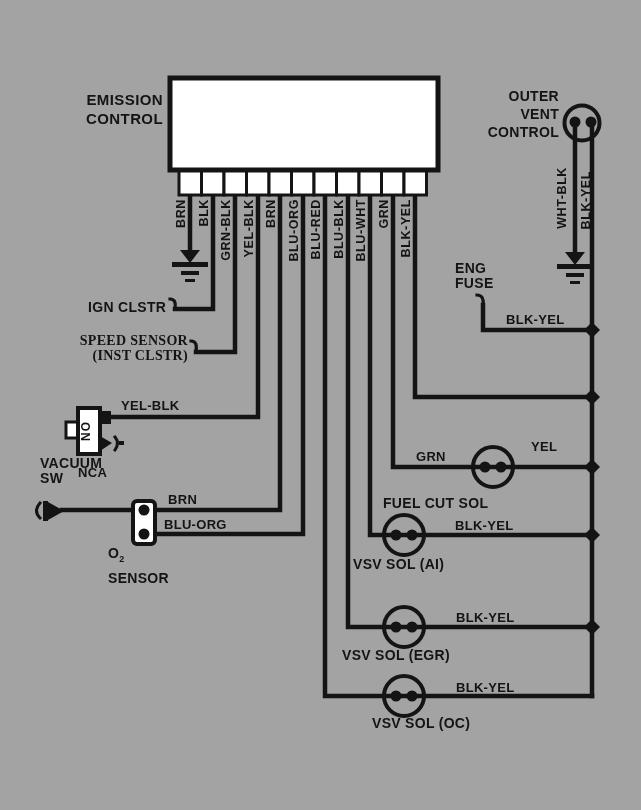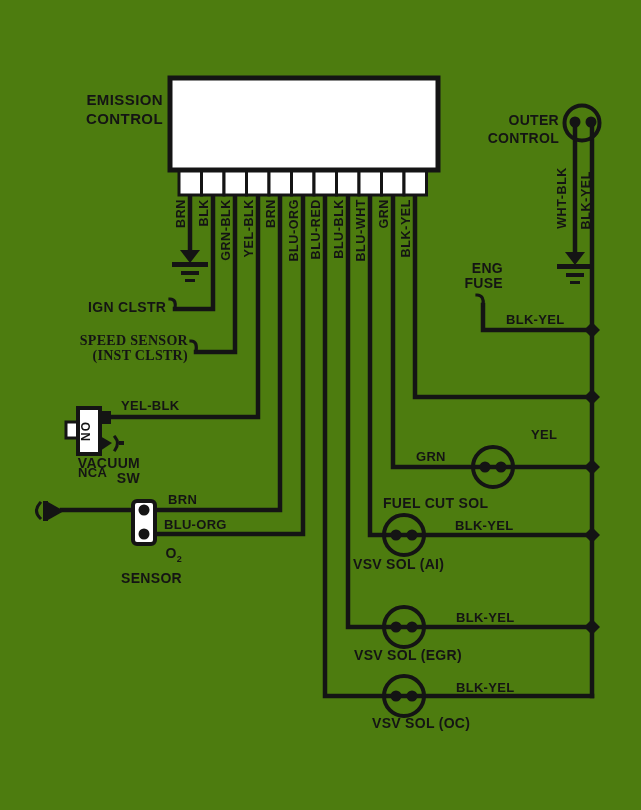--- a/index.html
+++ b/index.html
@@ -1,27 +1,27 @@
 <!DOCTYPE html>
 <html><head>
 <meta charset="utf-8">
 <style>
   html,body{margin:0;padding:0;background:#e8e8e8;}
   #stage{
-    position:relative;width:641px;height:810px;background:#4d7c0f;
+    position:relative;width:641px;height:810px;background:#a3a3a3;
     font-family:"Liberation Sans", sans-serif;font-weight:bold;color:#141414;
     overflow:hidden;
   }
   #wires{position:absolute;left:0;top:0;}
   .lbl{position:absolute;white-space:nowrap;line-height:1.08;}
   .t15{font-size:15px;letter-spacing:.4px;line-height:19px;}
   .t14{font-size:14px;letter-spacing:.3px;}
   .t13{font-size:13px;letter-spacing:.3px;}
   .right{text-align:right;}
-  .center{text-align:right;}
+  .center{text-align:left;}
   .vert{
     position:absolute;writing-mode:vertical-rl;transform:rotate(180deg);
     font-size:12.5px;letter-spacing:.6px;white-space:nowrap;
   }
   .sw-state{
     position:absolute;left:79px;top:411px;width:20px;height:41px;
     writing-mode:vertical-rl;transform:rotate(180deg);
     font-size:12px;letter-spacing:1px;text-align:center;
   }
   .valve-lines div{line-height:18px;}
@@ -161,22 +161,23 @@
   <div class="vert" style="left:219px;top:199px;">GRN-BLK</div>
   <div class="vert" style="left:242px;top:199px;">YEL-BLK</div>
   <div class="vert" style="left:264px;top:199px;">BRN</div>
   <div class="vert" style="left:287px;top:199px;">BLU-ORG</div>
   <div class="vert" style="left:309px;top:199px;">BLU-RED</div>
   <div class="vert" style="left:332px;top:199px;">BLU-BLK</div>
   <div class="vert" style="left:354px;top:199px;">BLU-WHT</div>
   <div class="vert" style="left:377px;top:199px;">GRN</div>
   <div class="vert" style="left:399px;top:199px;">BLK-YEL</div>
 
-  <div class="lbl t14 right valve-lines" style="left:430px;top:87px;width:129px;margin-top:24px;">
+  <div class="lbl t14 right valve-lines" style="left:430px;top:87px;width:129px;">
     <div>OUTER</div>
+    <div>VENT</div>
     <div>CONTROL</div>
   </div>
   <div class="vert" style="left:555px;top:167px;">WHT-BLK</div>
   <div class="vert" style="left:579px;top:171px;">BLK-YEL</div>
 
   <div class="lbl t14 center sens-lines" style="left:455px;top:261px;width:48px;">
     <div>ENG</div>
     <div>FUSE</div>
   </div>
   <div class="lbl t13" style="left:506px;top:313px;">BLK-YEL</div>
@@ -196,23 +197,23 @@
 
   <div class="lbl t13" style="left:78px;top:466px;">NCA</div>
   <div class="lbl t13" style="left:168px;top:493px;">BRN</div>
   <div class="lbl t13" style="left:164px;top:518px;">BLU-ORG</div>
   <div class="lbl t14 center" style="left:108px;top:544px;width:74px;line-height:19px;">
     <div><span>O</span><sub>2</sub></div>
     <div>SENSOR</div>
   </div>
 
   <div class="lbl t13" style="left:416px;top:450px;">GRN</div>
-  <div class="lbl t13" style="left:531px;top:428px;">YEL</div>
+  <div class="lbl t13" style="left:531px;top:440px;">YEL</div>
   <div class="lbl t14" style="left:383px;top:496px;">FUEL CUT SOL</div>
 
   <div class="lbl t13" style="left:455px;top:519px;">BLK-YEL</div>
   <div class="lbl t14" style="left:353px;top:557px;">VSV SOL (AI)</div>
   <div class="lbl t13" style="left:456px;top:611px;">BLK-YEL</div>
-  <div class="lbl t14" style="left:342px;top:648px;margin-left:12px;">VSV SOL (EGR)</div>
+  <div class="lbl t14" style="left:342px;top:648px;">VSV SOL (EGR)</div>
   <div class="lbl t13" style="left:456px;top:681px;">BLK-YEL</div>
   <div class="lbl t14" style="left:372px;top:716px;">VSV SOL (OC)</div>
 
 </div>
 
 </body></html>

